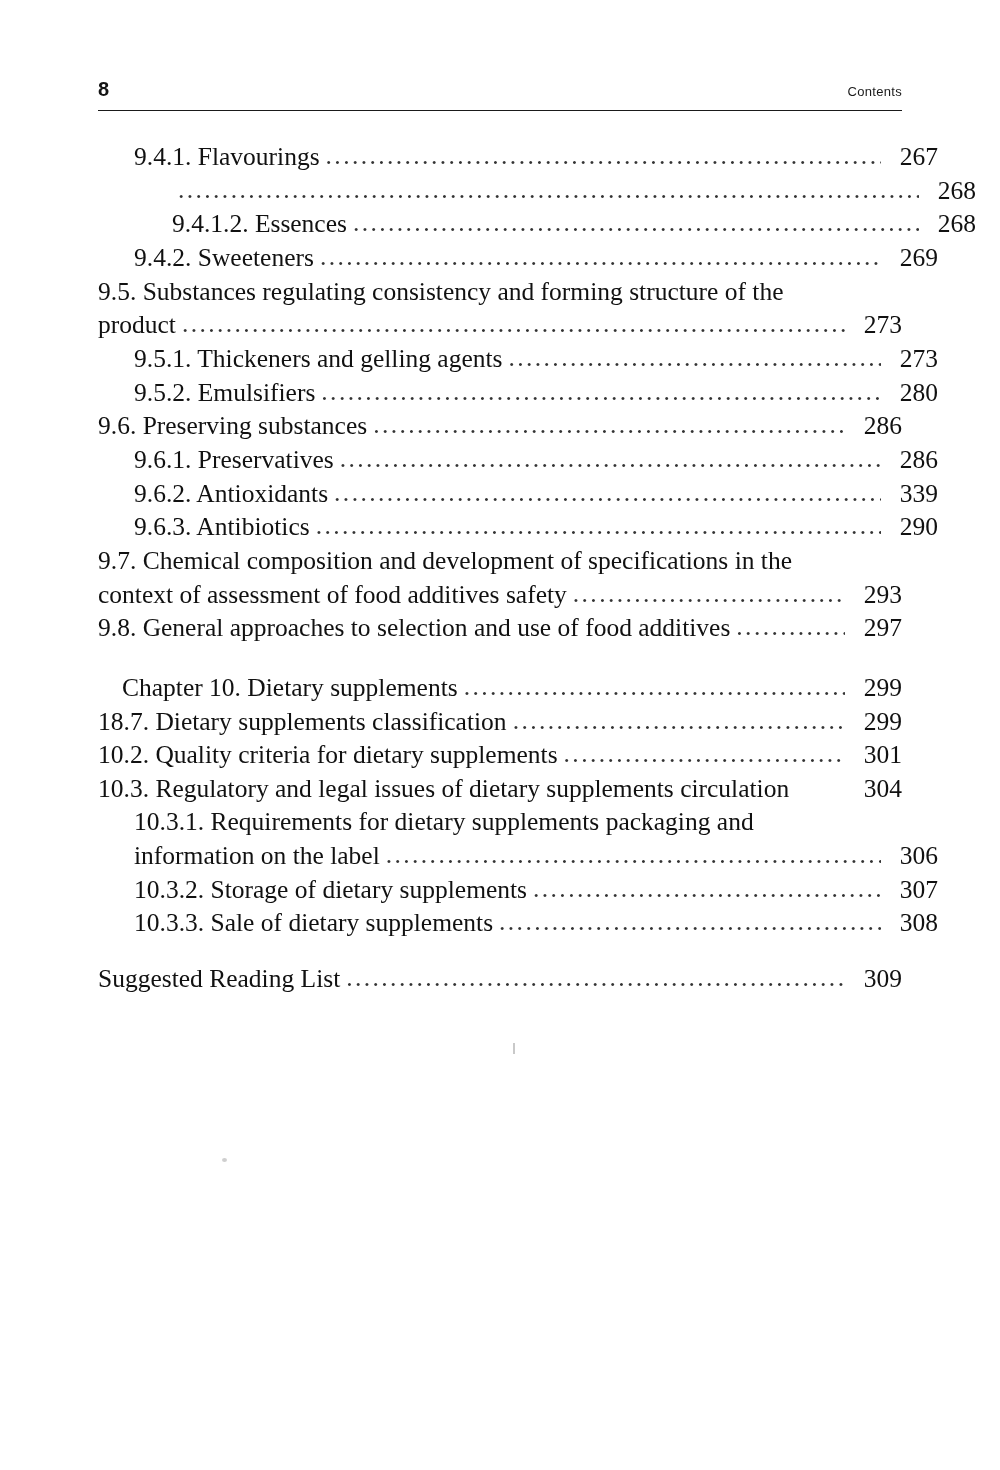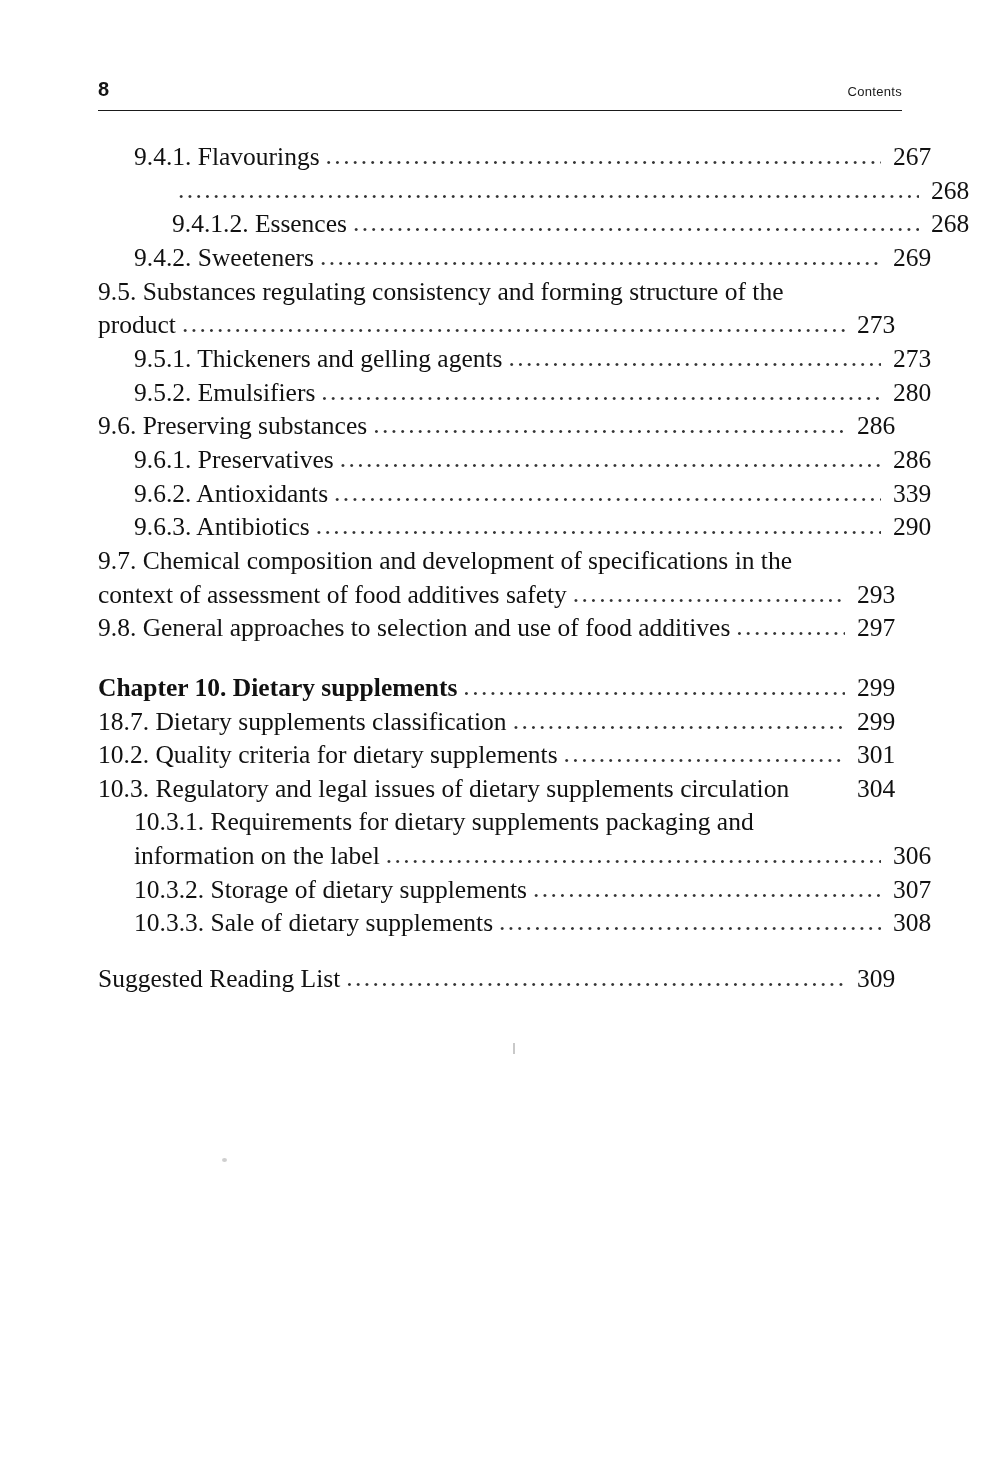--- a/index.html
+++ b/index.html
@@ -71,30 +71,30 @@
     white-space: nowrap;
     margin: 0 5px 0 6px;
     color: #333;
     font-size: 25.5px;
     letter-spacing: 2.4px;
     position: relative;
     top: -1px;
   }
   .toc-entry .page-no {
     flex: 0 0 auto;
-    text-align: center;
+    text-align: right;
     min-width: 52px;
     font-size: 25.5px;
   }
 
   .ind-0 { padding-left: 0px; }
   .ind-1 { padding-left: 36px; }
   .ind-2 { padding-left: 74px; }
 
-  .bold { font-weight: bold; }
+  .bold { font-weight: normal; margin-left: 24px; }
 
   .gap-block { height: 26px; }
   .gap-small { height: 22px; }
 
   
   .speck-a {
     position: absolute;
     left: 513px;
     top: 1043px;
     width: 2px;

